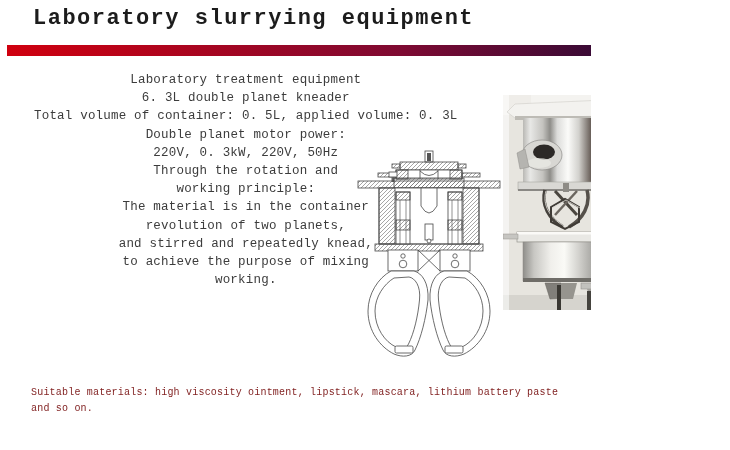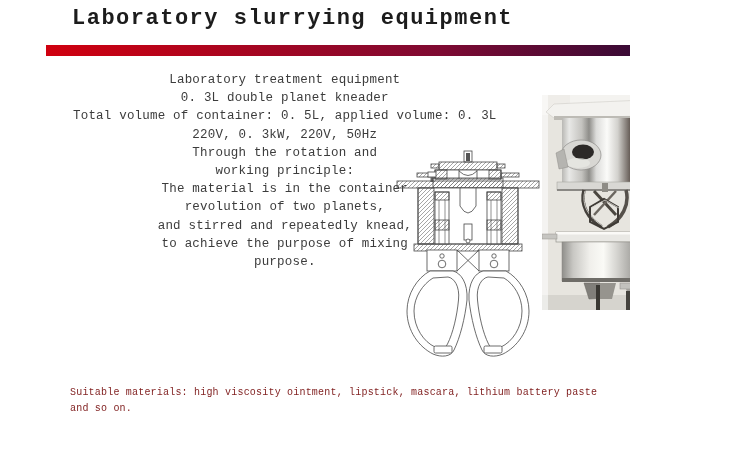--- a/index.html
+++ b/index.html
@@ -1,20 +1,19 @@
 <!DOCTYPE html>
 <html><head>
 <meta charset="utf-8">
 <style>
   html,body { margin:0; padding:0; background:#fff; }
   .stage {
     position:relative; width:591px; height:450px; background:#ffffff;
     overflow:hidden;
     font-family:"Liberation Mono","DejaVu Sans Mono",monospace;
-    margin-left:39px;
   }
   .title {
     position:absolute; left:33px; top:6px;
     font-size:22px; font-weight:bold; letter-spacing:1.5px;
     color:#1c1c1c; white-space:nowrap;
   }
   .divider {
     position:absolute; left:7px; top:45px; width:718px; height:11px;
   }
   .specs {
@@ -34,30 +33,31 @@
 <body>
 
 <div class="stage">
 
   <div class="title">Laboratory slurrying equipment</div>
 
   <div class="divider" style="background: linear-gradient(to right, rgb(208, 0, 15), rgb(126, 10, 50) 55%, rgb(11, 11, 56));"></div>
 
   <div class="specs">
     <div>Laboratory treatment equipment</div>
-    <div>0. 3L double planet kneader</div>
+    <div>6. 3L double planet kneader</div>
     <div>Total volume of container: 0. 5L, applied volume: 0. 3L</div>
+    <div>Double planet motor power:</div>
     <div>220V, 0. 3kW, 220V, 50Hz</div>
     <div>Through the rotation and</div>
     <div>working principle:</div>
     <div>The material is in the container</div>
     <div>revolution of two planets,</div>
     <div>and stirred and repeatedly knead,</div>
     <div>to achieve the purpose of mixing</div>
-    <div>purpose.</div>
+    <div>working.</div>
   </div>
 
   <svg class="drawing" viewBox="0 0 158 212" xmlns="http://www.w3.org/2000/svg">
     <defs>
       <pattern id="ht" width="4" height="4" patternUnits="userSpaceOnUse">
         <path d="M0,4 L4,0" stroke="#6a6a6a" stroke-width="0.6"></path>
       </pattern>
     </defs>
     <g stroke="#474747" stroke-width="0.8" fill="none">
 

